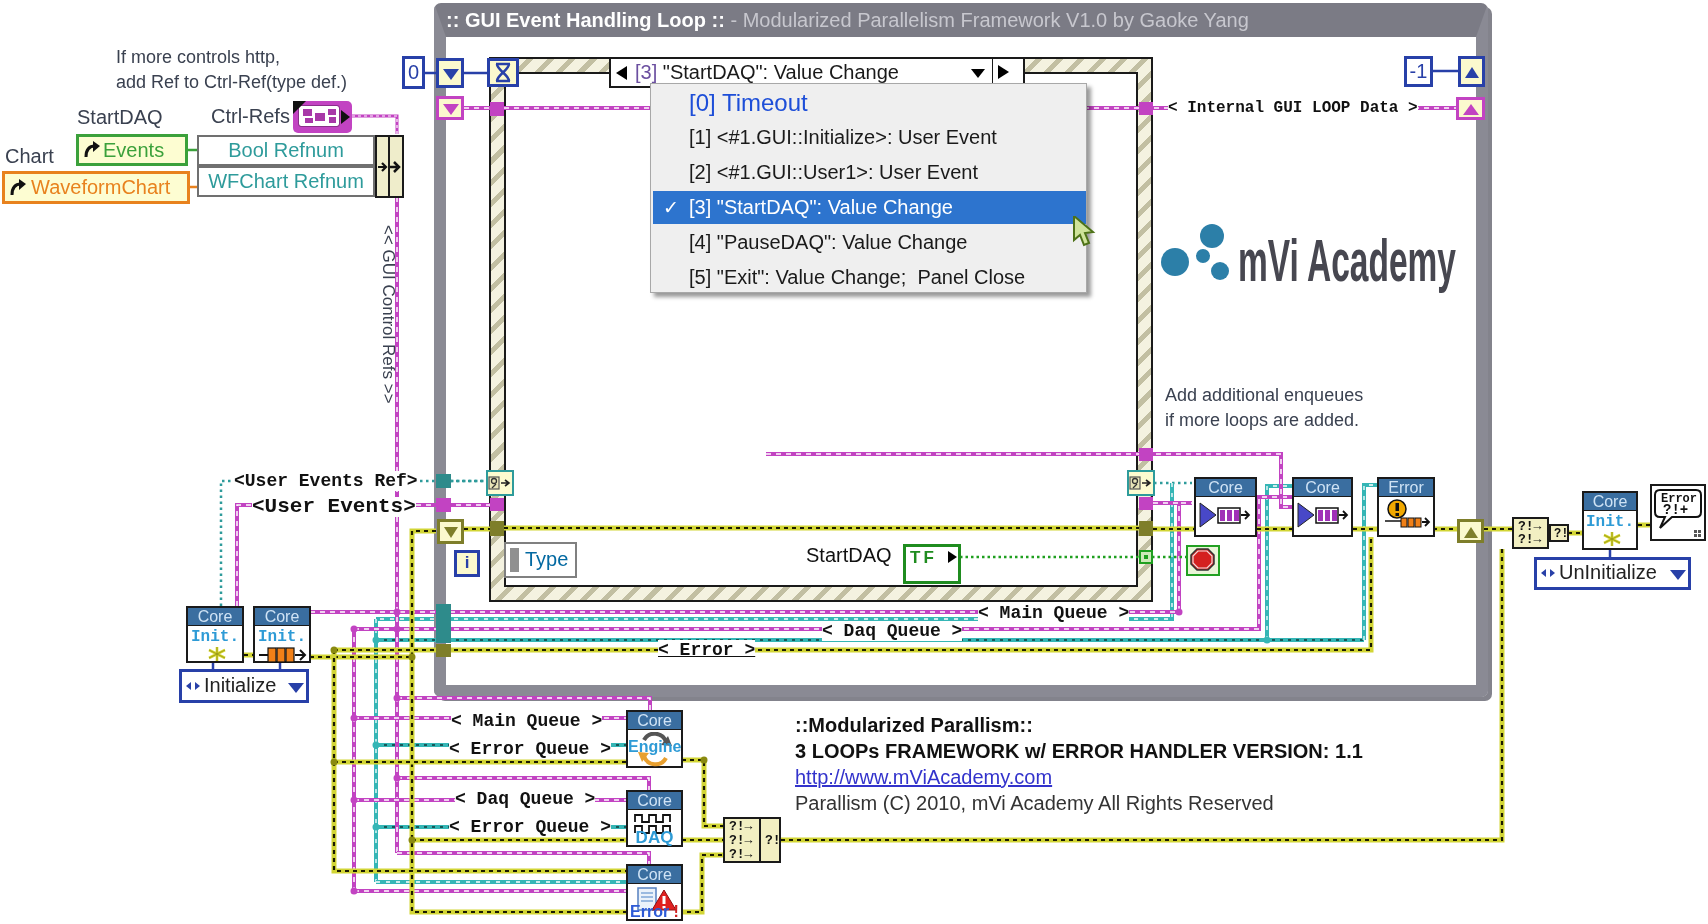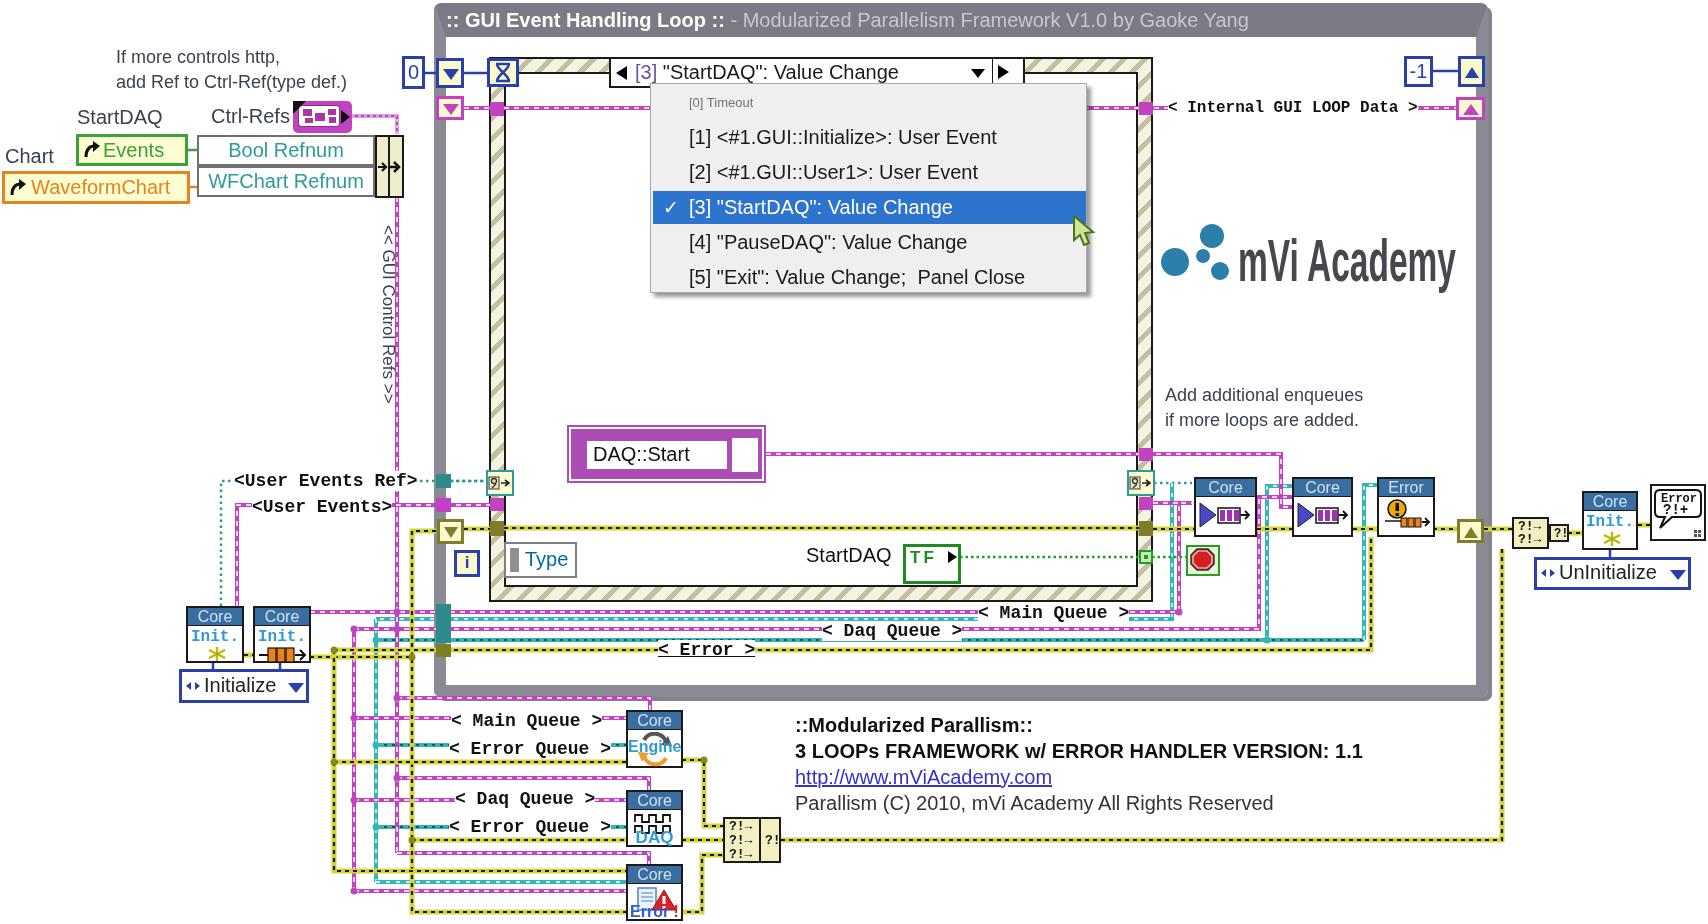--- a/index.html
+++ b/index.html
@@ -203,24 +203,20 @@
 <div style="left:454px;top:550px;width:26px;height:27px;background:#FBF9CE;border:3px solid #2840A8;color:#2840A8;font-weight:bold;font-size:17px;text-align:center;line-height:20px;">i</div>
 <div style="left:504px;top:542px;width:73px;height:36px;background:#fff;border:2px solid #808080;">
       <div style="left:4px;top:4px;width:9px;height:24px;background:#909090;"></div>
       <div style="left:19px;top:4px;font-size:20px;color:#0369a1;">Type</div>
     </div>
 <div style="left:806px;top:544px;width:100px;height:26px;font-size:20px;color:#111;">StartDAQ</div>
 <div style="left:903px;top:544px;width:58px;height:40px;background:#fff;border:3px solid #1F8C1F;">
       <div style="left:4px;top:1px;font-size:17px;font-weight:bold;color:#1F8C1F;letter-spacing:3px;">TF</div>
       <div style="left:42px;top:4px;width:0;height:0;border-top:6px solid transparent;border-bottom:6px solid transparent;border-left:9px solid #000;"></div>
     </div>
-<div style="left:567px;top:425px;width:199px;height:58px;background:#AC4CB4;border:2px solid #AC4CB4;box-shadow:inset 0 0 0 2px #fff;">
-      <div style="left:17px;top:13px;width:142px;height:30px;background:#fff;border:1px solid #fff;outline:2px solid #AC4CB4;outline-offset:-1px;font-size:20px;color:#111;padding:2px 0 0 6px;">DAQ::Start</div>
-      <div style="left:163px;top:11px;width:26px;height:34px;background:#fff;"></div>
-    </div>
 <div style="left:1186px;top:545px;width:34px;height:31px;background:#EAF5D8;border:2.5px solid #22A022;"><svg width="29" height="26">
         <polygon points="9,2 20,2 26,8 26,17 20,23 9,23 3,17 3,8" fill="#D42020" stroke="#333" stroke-width="1.5"></polygon>
         <polygon points="10,4 19,4 24,9 24,16 19,21 10,21 5,16 5,9" fill="none" stroke="#F0E0E0" stroke-width="1.2"></polygon>
       </svg></div>
 <div style="left:1194px;top:477px;width:63px;height:60px;background:#fff;border:2px solid #1a1a1a;">
       <div style="position:absolute;left:-1px;top:-1px;width:61px;height:19px;background:#3A6EA0;border:1px solid #1a1a1a;color:#CFE3F5;font-size:16px;text-align:center;line-height:17px;font-family:'Liberation Sans',sans-serif;">Core</div>
       <svg width="58" height="36" style="position:absolute;left:0;top:20px;">
         <polygon points="4,4 4,28 20,16" fill="#4848C8" stroke="#222" stroke-width="1"></polygon>
         <rect x="22" y="9" width="22" height="15" fill="#fff" stroke="#111" stroke-width="1.5"></rect>
         <rect x="24" y="11" width="5" height="11" fill="#A030B8"></rect>
@@ -399,21 +395,21 @@
     </div>
 <div class="cmt" style="left:116px;top:45px;">If more controls http,
 add Ref to Ctrl-Ref(type def.)</div>
 <div class="cmt" style="left:77px;top:105px;font-size:20px;">StartDAQ</div>
 <div class="cmt" style="left:211px;top:104px;font-size:20px;">Ctrl-Refs</div>
 <div class="cmt" style="left:5px;top:144px;font-size:20px;">Chart</div>
 <div class="cmt" style="left:1165px;top:383px;">Add additional enqueues
 if more loops are added.</div>
 <div class="cmt" style="left:376px;top:225px;font-size:17px;writing-mode:vertical-rl;height:235px;">&lt;&lt; GUI Control Refs &gt;&gt;</div>
 <div class="lbl" style="left:234px;top:471px;font-size:18px;background:#fff;">&lt;User Events Ref&gt;</div>
-<div class="lbl" style="left:252px;top:497px;font-size:18px;background:#fff;">&lt;User Events&gt;</div>
+<div class="lbl" style="left:252px;top:497px;font-size:21px;background:#fff;">&lt;User Events&gt;</div>
 <div class="lbl" style="left:978px;top:603px;font-size:18px;background:#fff;">&lt; Main Queue &gt;</div>
 <div class="lbl" style="left:822px;top:621px;font-size:18px;background:#fff;">&lt; Daq Queue &gt;</div>
 <div class="lbl" style="left:658px;top:640px;font-size:18px;background:#fff;text-decoration:underline;">&lt; Error &gt;</div>
 <div class="lbl" style="left:451px;top:711px;font-size:18px;background:#fff;">&lt; Main Queue &gt;</div>
 <div class="lbl" style="left:449px;top:739px;font-size:18px;background:#fff;">&lt; Error Queue &gt;</div>
 <div class="lbl" style="left:455px;top:789px;font-size:18px;background:#fff;">&lt; Daq Queue &gt;</div>
 <div class="lbl" style="left:449px;top:817px;font-size:18px;background:#fff;">&lt; Error Queue &gt;</div>
 <div class="lbl" style="left:1168px;top:98px;font-size:16px;background:#fff;">&lt; Internal GUI LOOP Data &gt;</div>
 <div style="left:795px;top:712px;font-size:20px;color:#111;line-height:26px;white-space:pre;"><b>::Modularized Parallism::
 3 LOOPs FRAMEWORK w/ ERROR HANDLER VERSION: 1.1</b>
@@ -422,21 +418,21 @@
 <svg width="320" height="75" style="position:absolute;left:1160px;top:220px;">
       <g fill="#2C7FA8">
         <circle cx="15" cy="42" r="14"></circle>
         <circle cx="52" cy="16" r="12"></circle>
         <circle cx="43" cy="36" r="7"></circle>
         <circle cx="60" cy="51" r="9"></circle>
       </g>
       <text x="78" y="61" font-family="Liberation Sans" font-weight="bold" font-size="60" textLength="218" lengthAdjust="spacingAndGlyphs" fill="#474750">mVi Academy</text>
     </svg>
 <div style="left:650px;top:83px;width:437px;height:210px;background:#EFEFEF;border:1px solid #A8A8A8;box-shadow:4px 4px 4px rgba(0,0,0,.4);position:absolute;">
-      <div style="position:absolute;left:2px;top:2px;width:433px;height:33px;color:#737373;font-size:13px;line-height:33px;">
+      <div style="position:absolute;left:2px;top:2px;width:433px;height:33px;color:#1d4ed8;font-size:24px;line-height:33px;">
         <span style="position:absolute;left:36px;white-space:pre;">[0] Timeout</span>
       </div>
       <div style="position:absolute;left:2px;top:37px;width:433px;height:33px;color:#1a1a1a;font-size:20px;line-height:33px;">
         <span style="position:absolute;left:36px;white-space:pre;">[1] &lt;#1.GUI::Initialize&gt;: User Event</span>
       </div>
       <div style="position:absolute;left:2px;top:72px;width:433px;height:33px;color:#1a1a1a;font-size:20px;line-height:33px;">
         <span style="position:absolute;left:36px;white-space:pre;">[2] &lt;#1.GUI::User1&gt;: User Event</span>
       </div>
       <div style="position:absolute;left:2px;top:107px;width:433px;height:33px;background:#2D74CE;color:#fff;font-size:20px;line-height:33px;">
         <span style="position:absolute;left:10px;font-size:19px;">✓</span>

